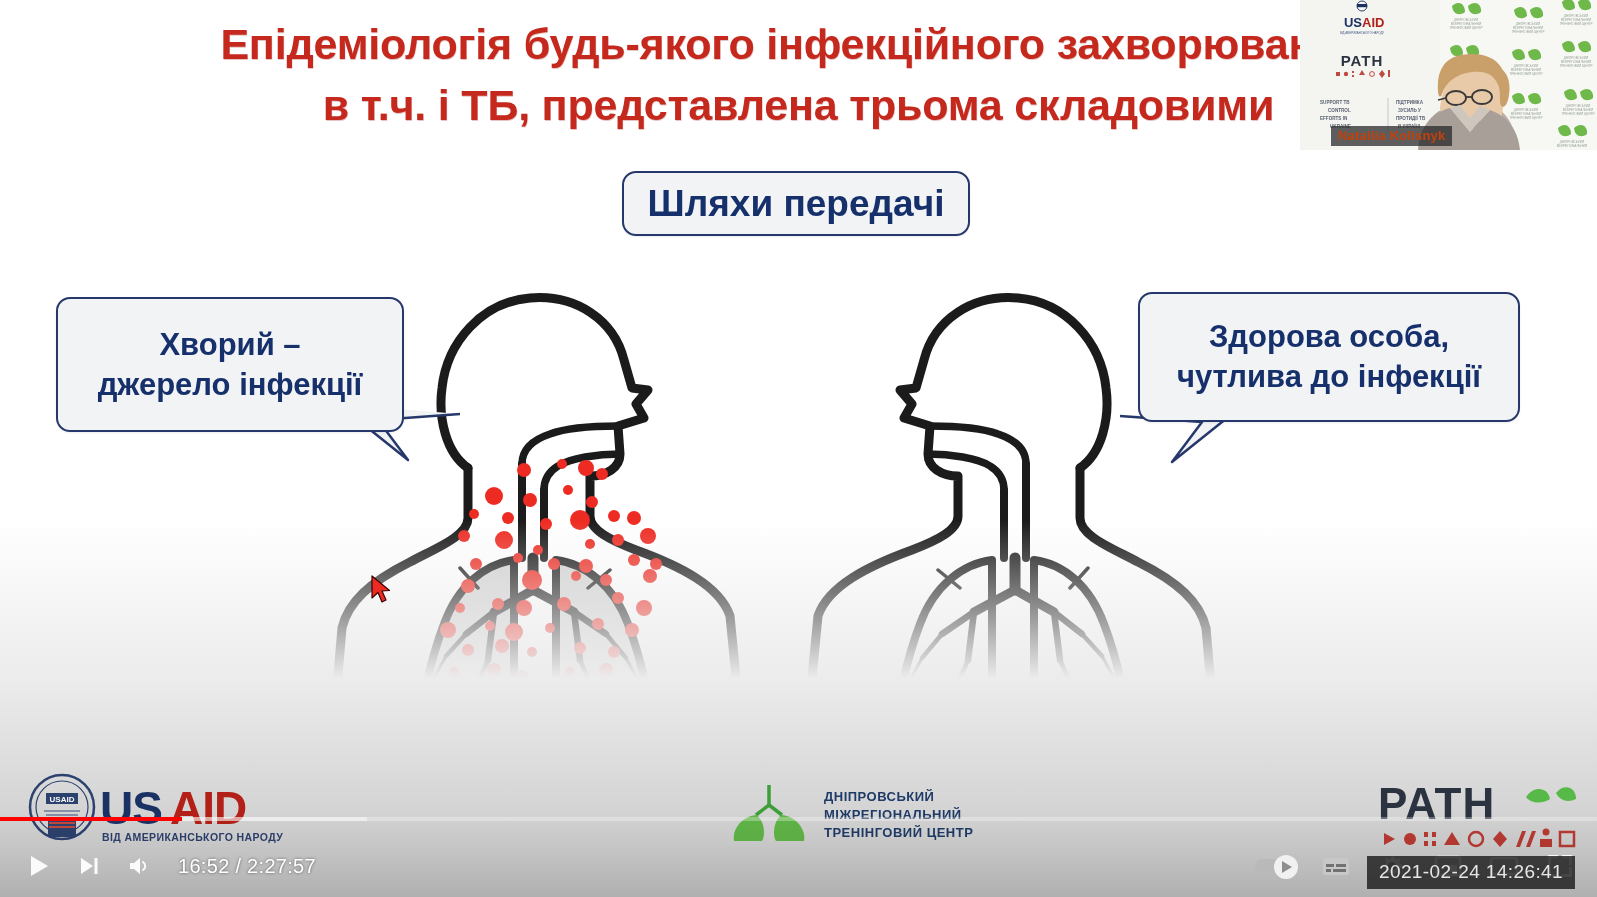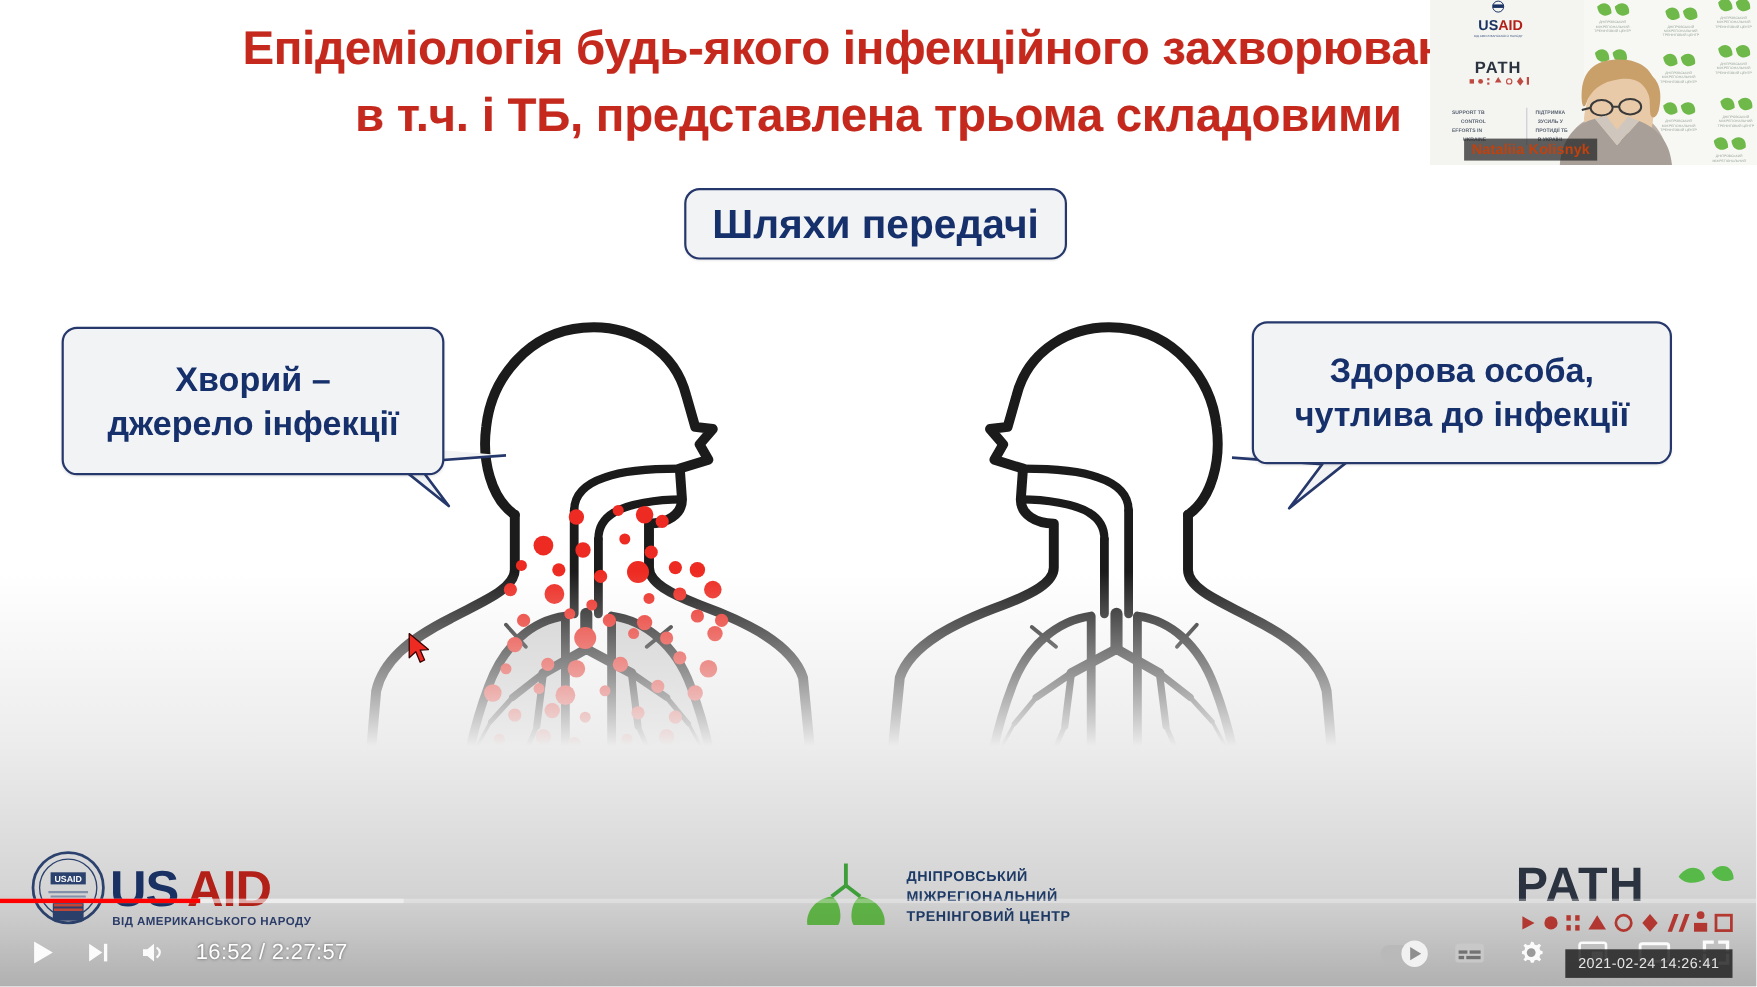--- a/index.html
+++ b/index.html
@@ -177,21 +177,21 @@
     width: 52px; height: 46px;
     display: flex; align-items: center; justify-content: center;
     cursor: pointer;
   }
 
   #time-tooltip {
     position: absolute;
     right: 22px; bottom: 8px;
     background: rgba(28,28,28,0.82);
     color: #e6e6e6;
-    font-size: 13px;
+    font-size: 19px;
     padding: 5px 12px 6px 12px;
     white-space: nowrap;
     letter-spacing: 0.4px;
     pointer-events: none;
   }
 
   
   #cursor {
     position: absolute;
     left: 370px; top: 575px;

